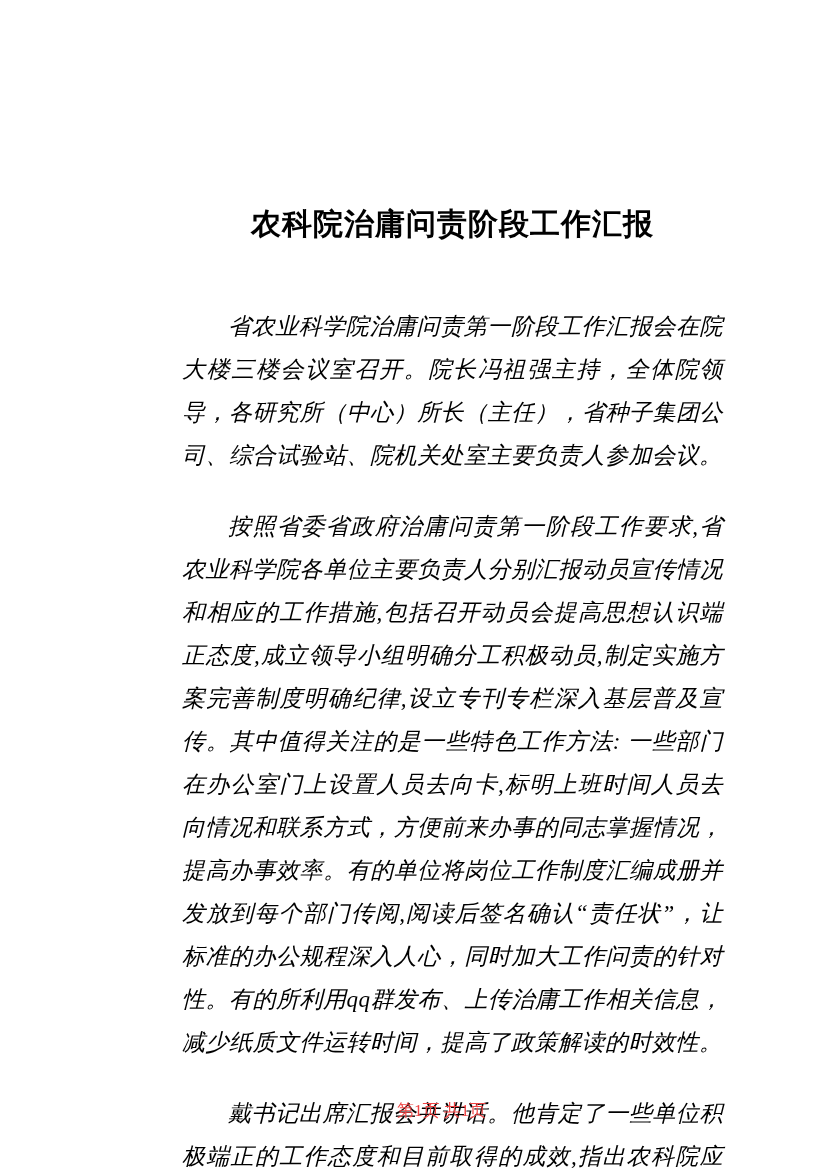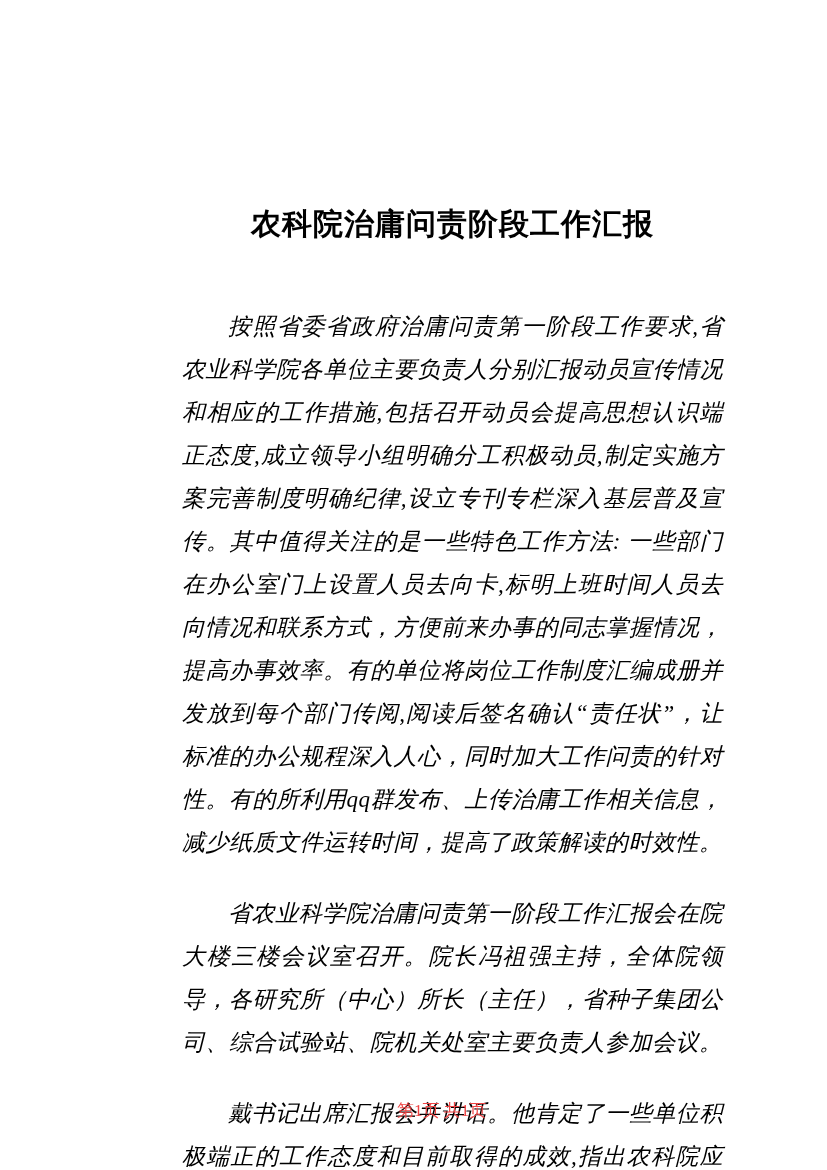--- a/index.html
+++ b/index.html
@@ -59,19 +59,19 @@
     font-family: "Liberation Serif", "DejaVu Serif", serif;
   }
 </style>
 </head>
 <body>
 
 <div class="page">
   <div class="content">
     <h1 class="doc-title">农科院治庸问责阶段工作汇报</h1>
     <div class="doc-body">
+      <p>省农业科学院治庸问责第一阶段工作汇报会在院大楼三楼会议室召开。院长冯祖强主持，全体院领导，各研究所（中心）所长（主任），省种子集团公司、综合试验站、院机关处室主要负责人参加会议。</p>
       <p>按照省委省政府治庸问责第一阶段工作要求,省农业科学院各单位主要负责人分别汇报动员宣传情况和相应的工作措施,包括召开动员会提高思想认识端正态度,成立领导小组明确分工积极动员,制定实施方案完善制度明确纪律,设立专刊专栏深入基层普及宣传。其中值得关注的是一些特色工作方法: 一些部门在办公室门上设置人员去向卡,标明上班时间人员去向情况和联系方式，方便前来办事的同志掌握情况，提高办事效率。有的单位将岗位工作制度汇编成册并发放到每个部门传阅,阅读后签名确认“责任状”，让标准的办公规程深入人心，同时加大工作问责的针对性。有的所利用qq群发布、上传治庸工作相关信息，减少纸质文件运转时间，提高了政策解读的时效性。</p>
-      <p>省农业科学院治庸问责第一阶段工作汇报会在院大楼三楼会议室召开。院长冯祖强主持，全体院领导，各研究所（中心）所长（主任），省种子集团公司、综合试验站、院机关处室主要负责人参加会议。</p>
       <p>戴书记出席汇报会并讲话。他肯定了一些单位积极端正的工作态度和目前取得的成效,指出农科院应借“治庸问责”的契机,以抓落实、抓细节为重点,认认真真解决问题,扎扎实实攻克难题。他要求，领导干部对存在的问题要有清醒认识，不怕矛盾、不怕麻烦、不怕得罪人，从决策、政策、战斗力、纪律上抓好每一阶</p>
     </div>
   </div>
   <div class="page-footer">第1页  共1页</div>
 </div>
 
 </body></html>

